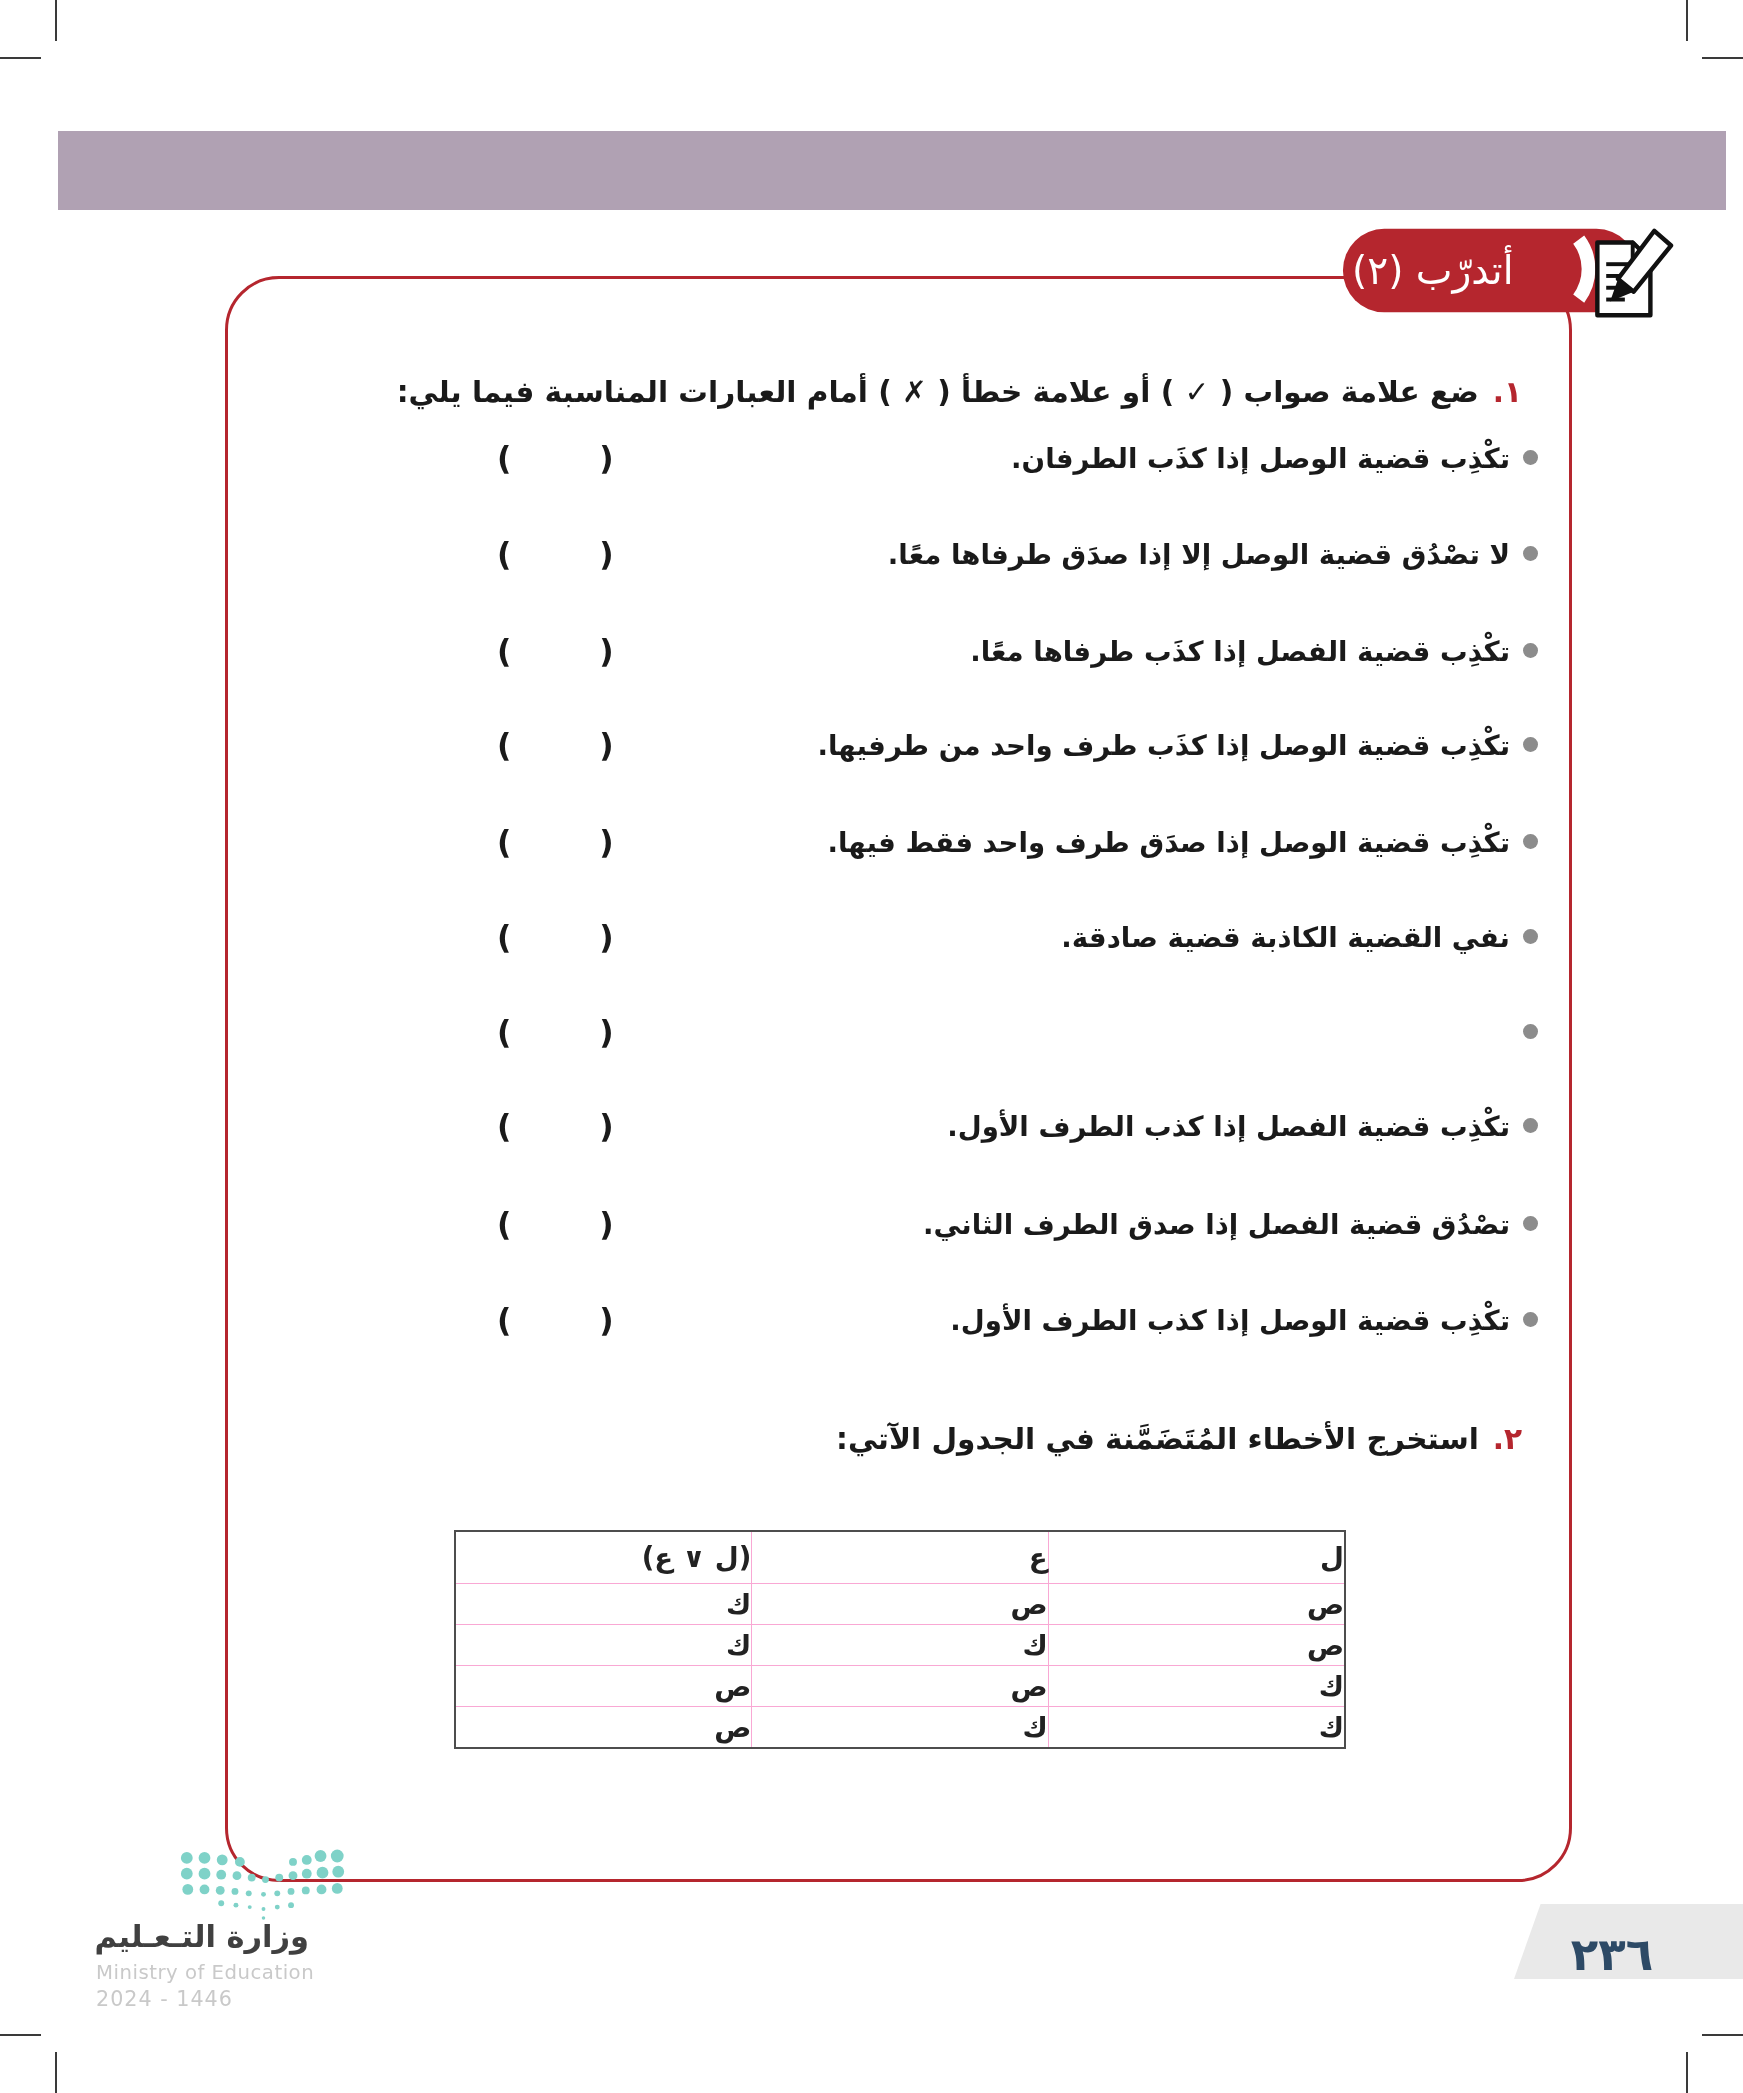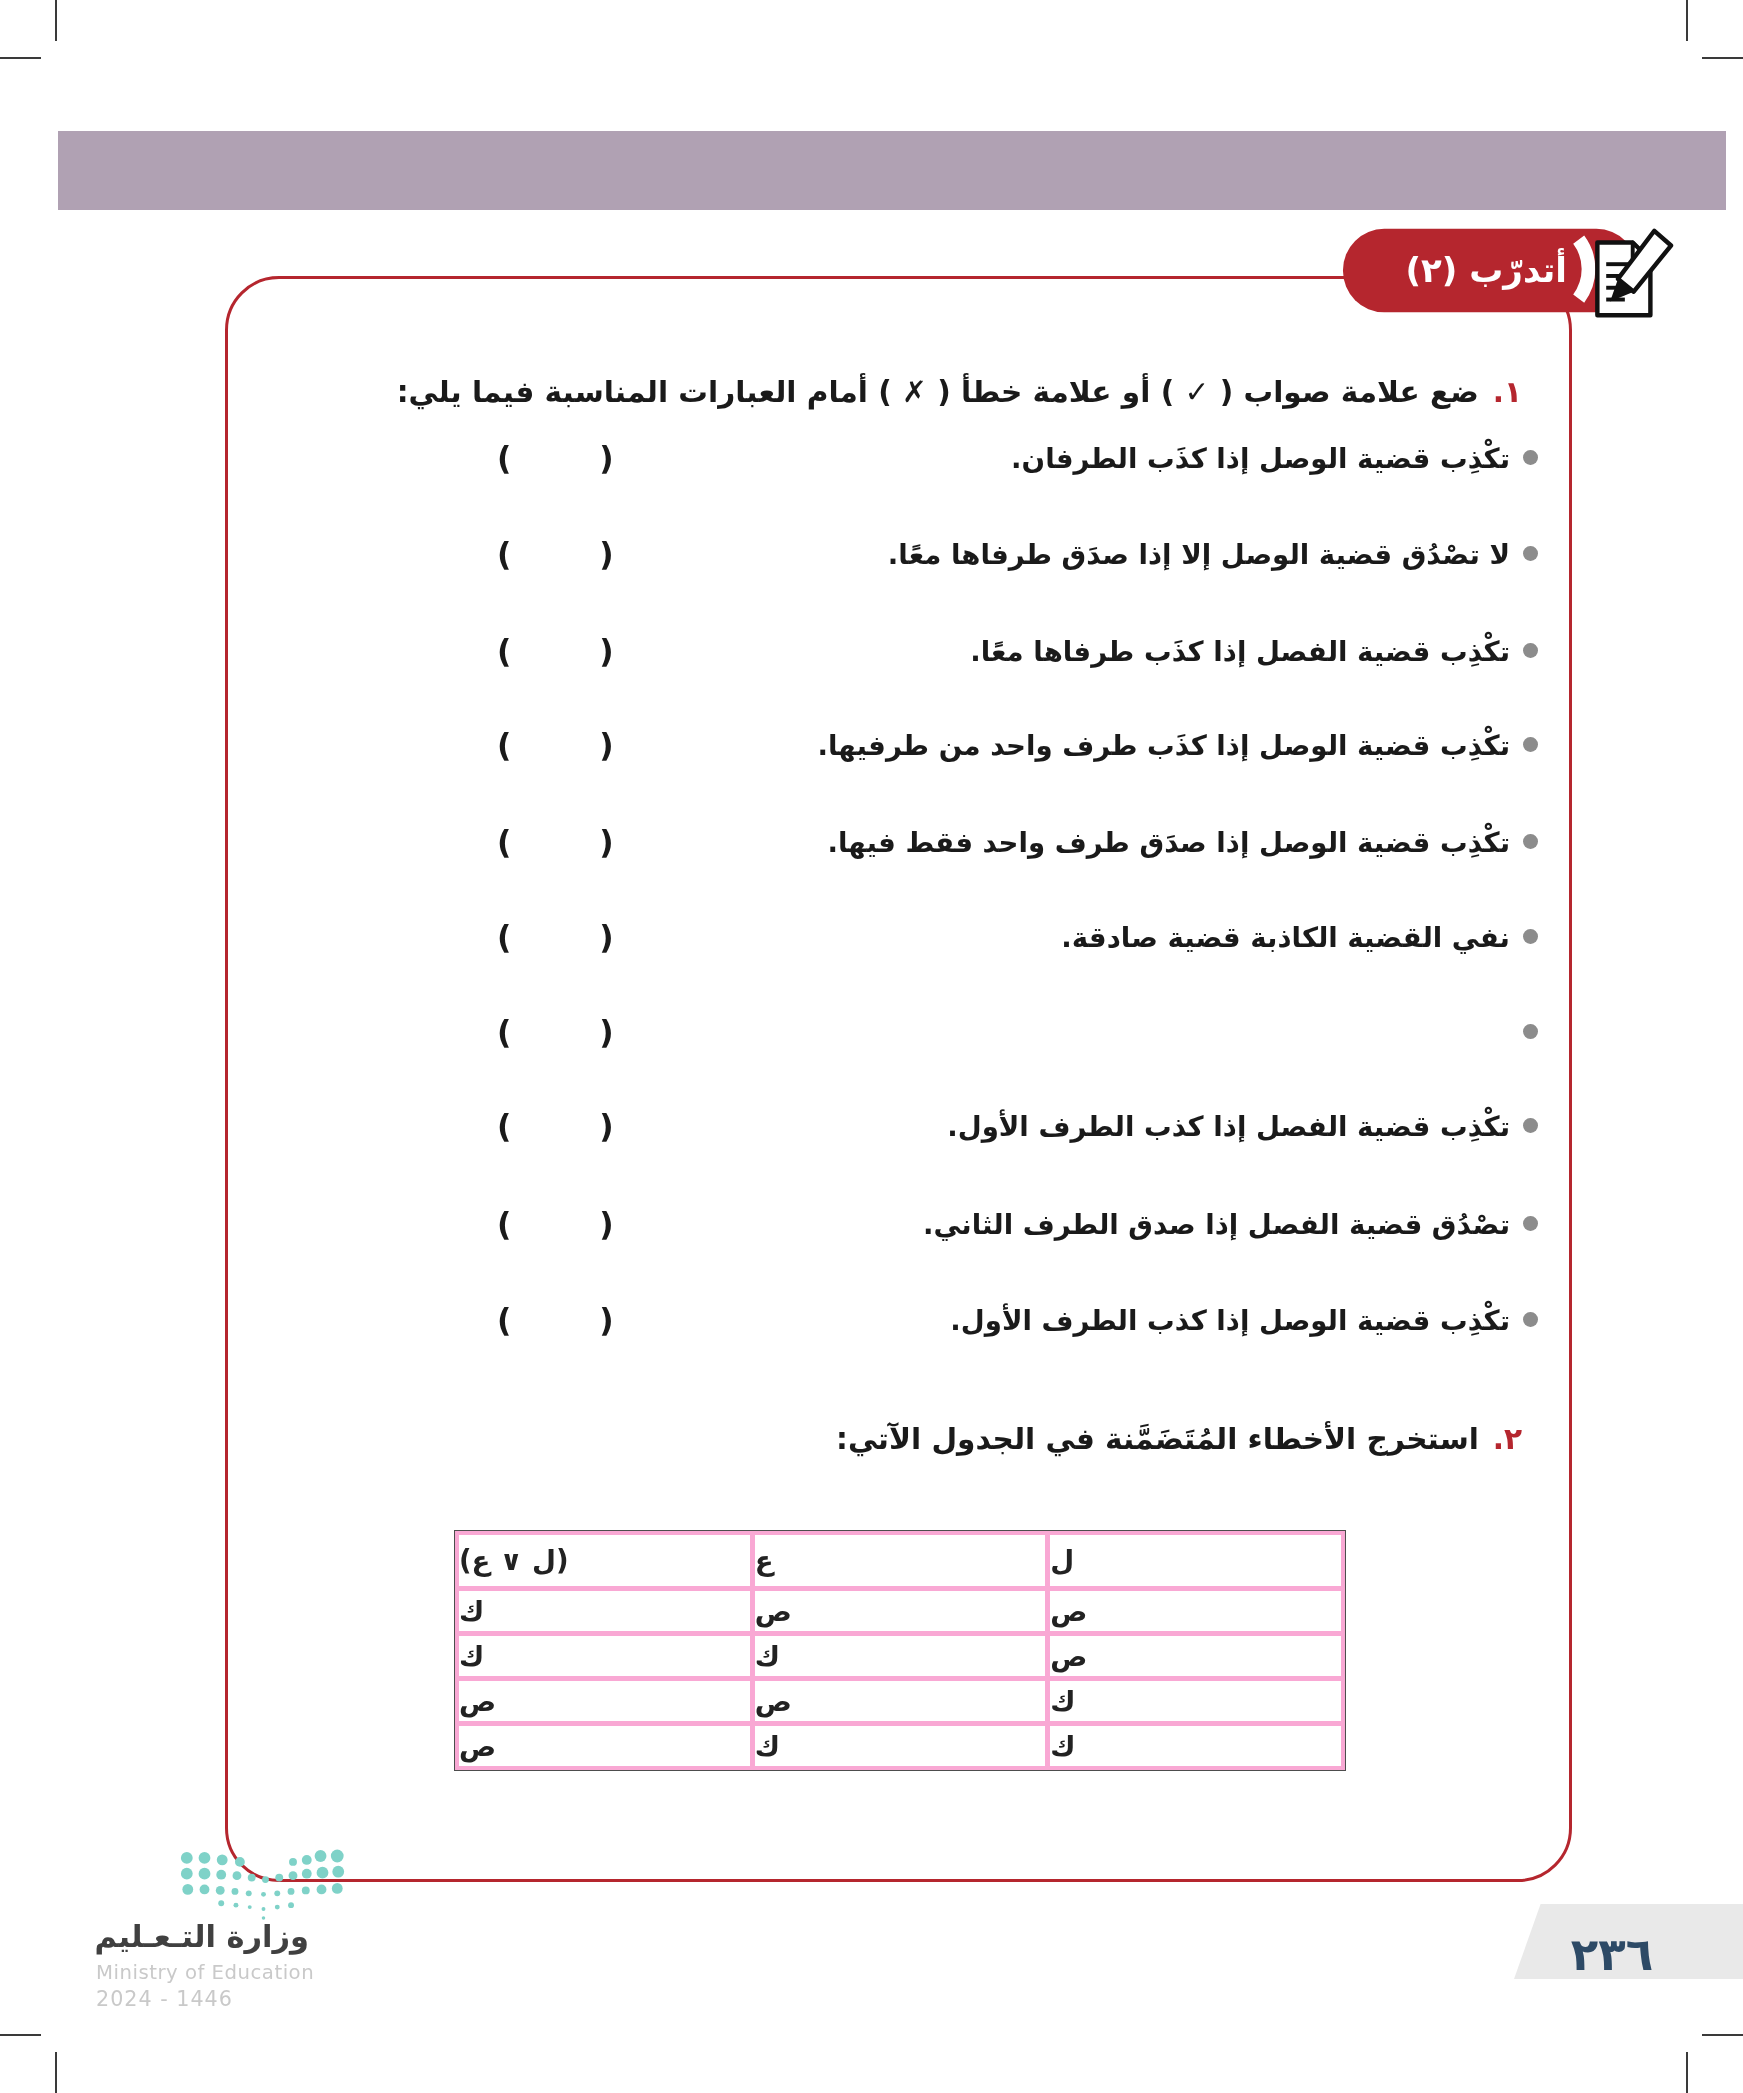--- a/index.html
+++ b/index.html
@@ -12,36 +12,36 @@
   .mark.v{width:2px;height:41px;}
   .mark.h{width:41px;height:2px;}
   
   .band{position:absolute;left:58px;top:131px;width:1668px;height:79px;background:#b0a1b3;}
   
   .frame{position:absolute;left:225px;top:276px;width:1347px;height:1606px;
     border:3.9px solid #b5262e;border-radius:54px;box-sizing:border-box;}
   
   .badge-svg{position:absolute;left:1320px;top:219px;width:374px;height:110px;}
   .badge-label{position:absolute;left:1352px;top:243px;width:215px;height:55px;
-    color:#ffffff;font-weight:bold;font-size:34px;line-height:55px;text-align:right;direction:rtl;}
+    color:#ffffff;font-weight:normal;font-size:39px;line-height:55px;text-align:left;direction:rtl;}
   
   .question{position:absolute;right:222px;direction:rtl;font-weight:bold;font-size:29.6px;
     color:#1a1a1a;white-space:nowrap;line-height:47px;}
   .q-num{color:#b5262e;margin-left:13.8px;}
   
   .stmt{position:absolute;left:0;width:1744px;height:51px;}
   .stmt .dot{position:absolute;right:206px;top:15.8px;width:14.8px;height:14.8px;border-radius:50%;background:#8c8c8c;}
   .stmt-text{position:absolute;right:234px;top:0;direction:rtl;font-weight:bold;font-size:27.6px;
     color:#1a1a1a;white-space:nowrap;line-height:49px;}
   .answer{position:absolute;left:497px;top:0;font-size:31.5px;color:#1a1a1a;line-height:49px;
     font-weight:bold;white-space:pre;}
   
   .ttable{position:absolute;left:454px;top:1530px;width:892px;border-collapse:collapse;direction:rtl;
     font-weight:bold;font-size:27.6px;color:#222;}
-  .ttable td,.ttable th{border:5px solid #f9a8d4;text-align:left;vertical-align:middle;
+  .ttable td,.ttable th{border:1px solid #f9a8d4;text-align:right;vertical-align:middle;
     width:297px;padding:0;font-weight:bold;}
   .ttable th{height:51px;}
   .ttable td{height:40px;}
   .ttable{border:2px solid #4d4d4d;outline:1px solid #4d4d4d;outline-offset:-1px;}
   
   .pagenum{position:absolute;left:1514px;top:1904px;width:230px;height:75px;background:#e9e9e9;
     clip-path:polygon(26.6px 0,230px 0,230px 75px,0 75px);}
   .pagenum span{position:absolute;left:39px;top:24px;width:118px;text-align:center;
     color:#2d4a66;font-weight:bold;font-size:45px;direction:rtl;}
   

